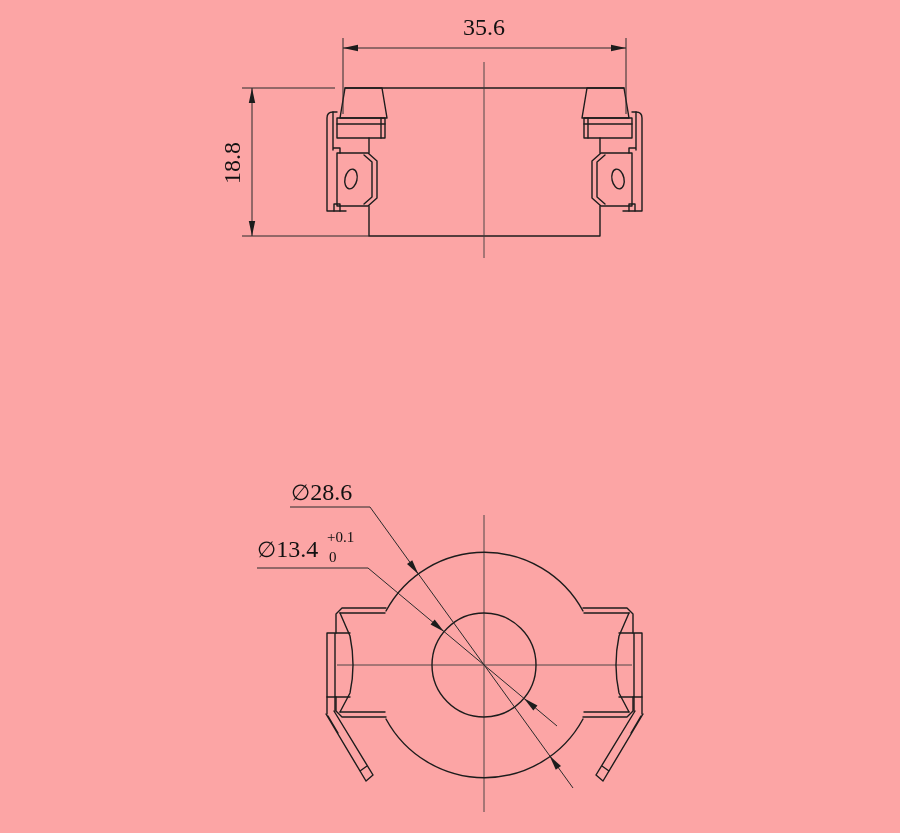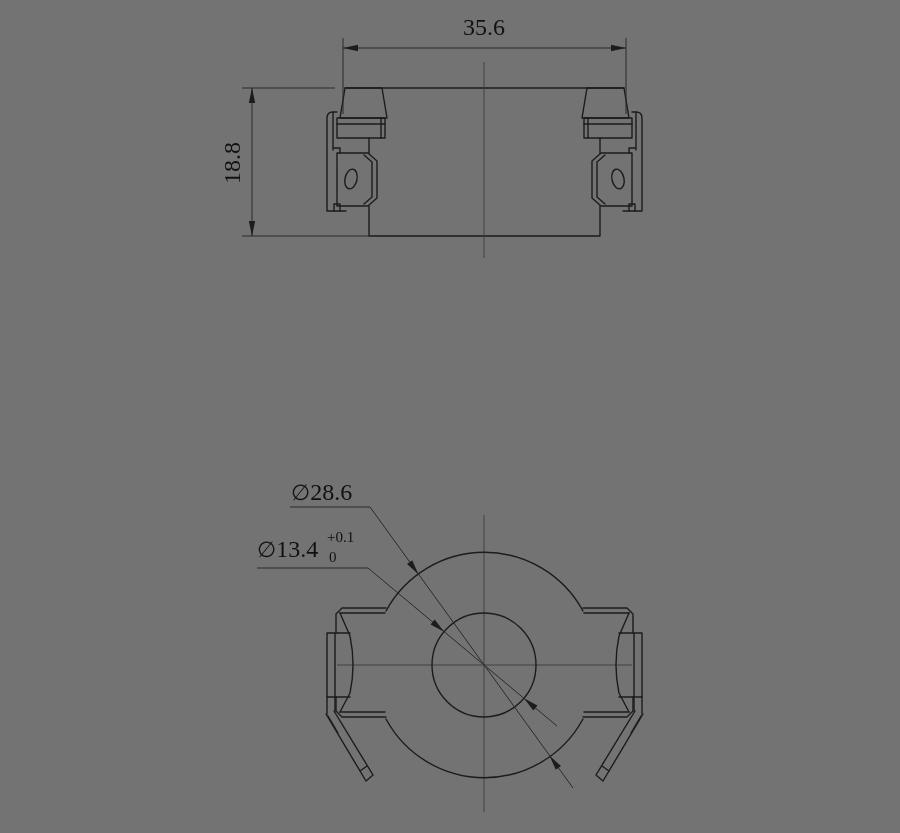--- a/index.html
+++ b/index.html
@@ -1,16 +1,16 @@
 <!DOCTYPE html>
 <html><head>
 <meta charset="utf-8">
 <style>
   html,body{margin:0;padding:0;background:#ffffff;}
-  .page{width:900px;height:833px;background:#737373;position:relative;overflow:hidden;}
+  .page{width:900px;height:833px;background:#fca5a5;position:relative;overflow:hidden;}
   svg{display:block;}
   .obj{stroke:#1c1c1c;stroke-width:1.4;fill:none;stroke-linecap:round;stroke-linejoin:round;}
   .thin{stroke:#2b2b2b;stroke-width:1;fill:none;}
   .cl{stroke:#3c3c3c;stroke-width:0.9;fill:none;}
   .arr{fill:#1c1c1c;stroke:none;}
   text{fill:#111111;font-family:"Liberation Serif","DejaVu Serif",serif;}
   .dimtxt{font-size:24px;}
   .toltxt{font-size:15px;}
   .dsym{font-family:"DejaVu Sans",sans-serif;font-size:22px;}
 </style>

